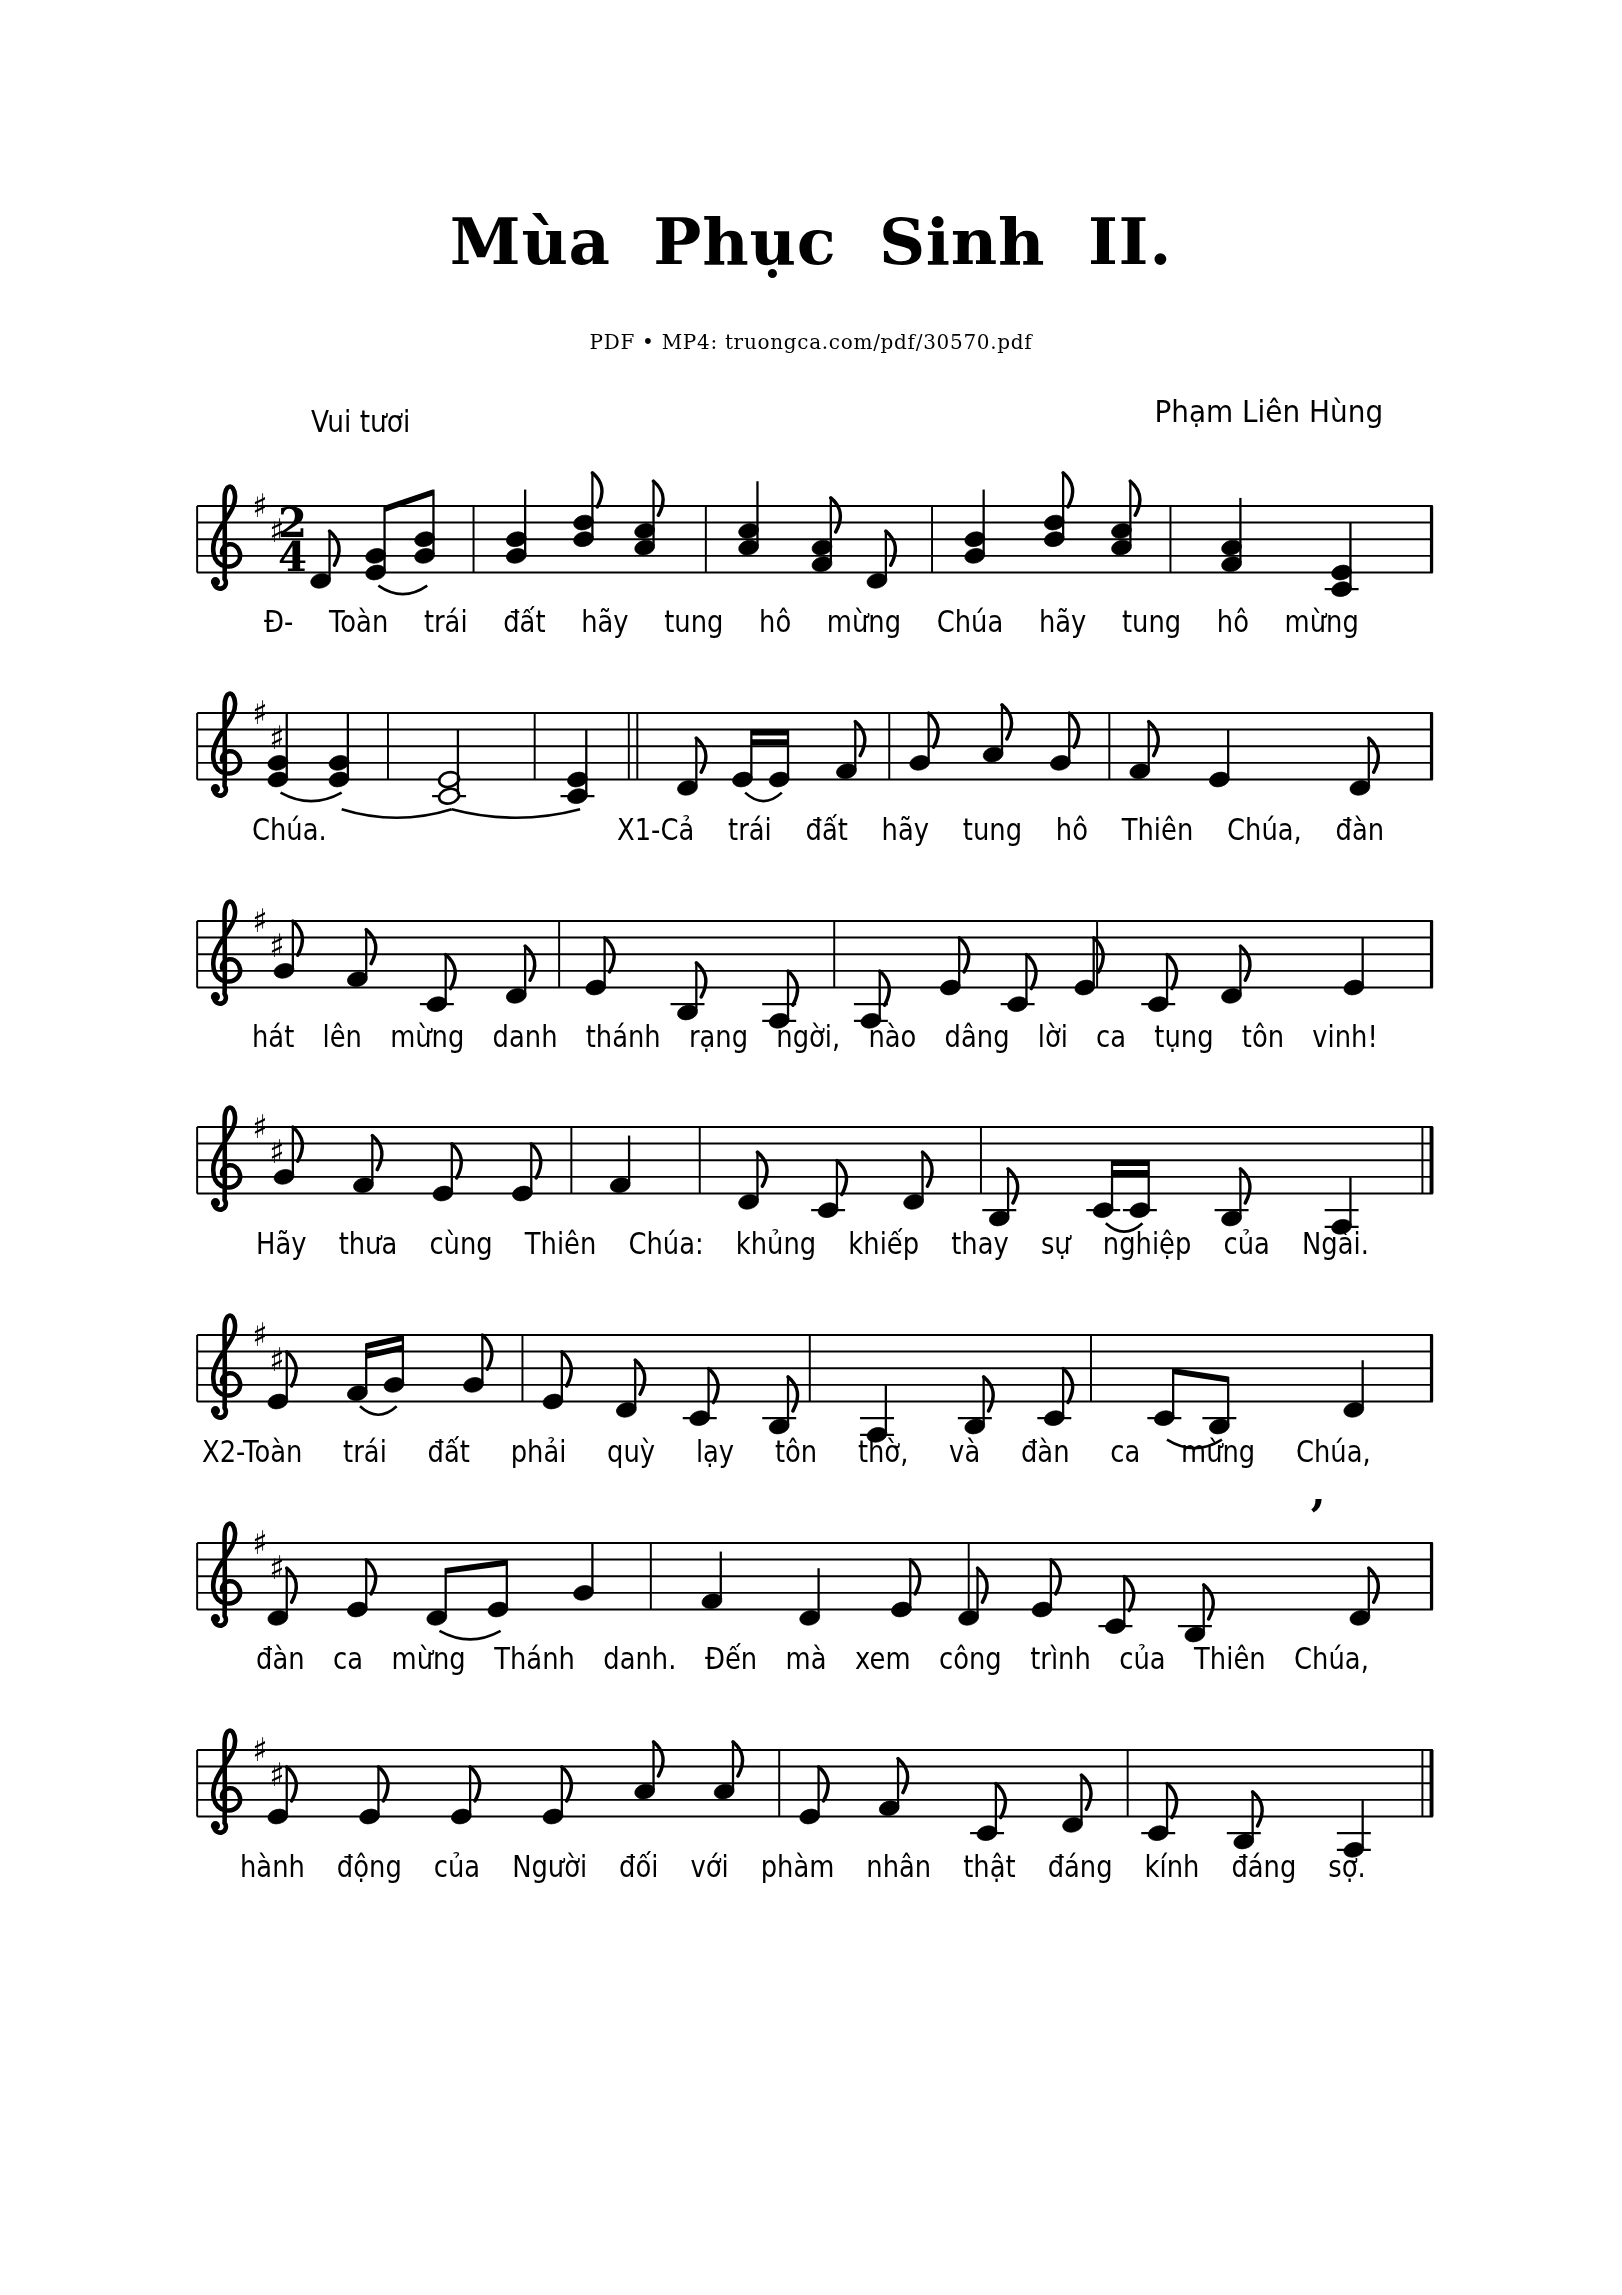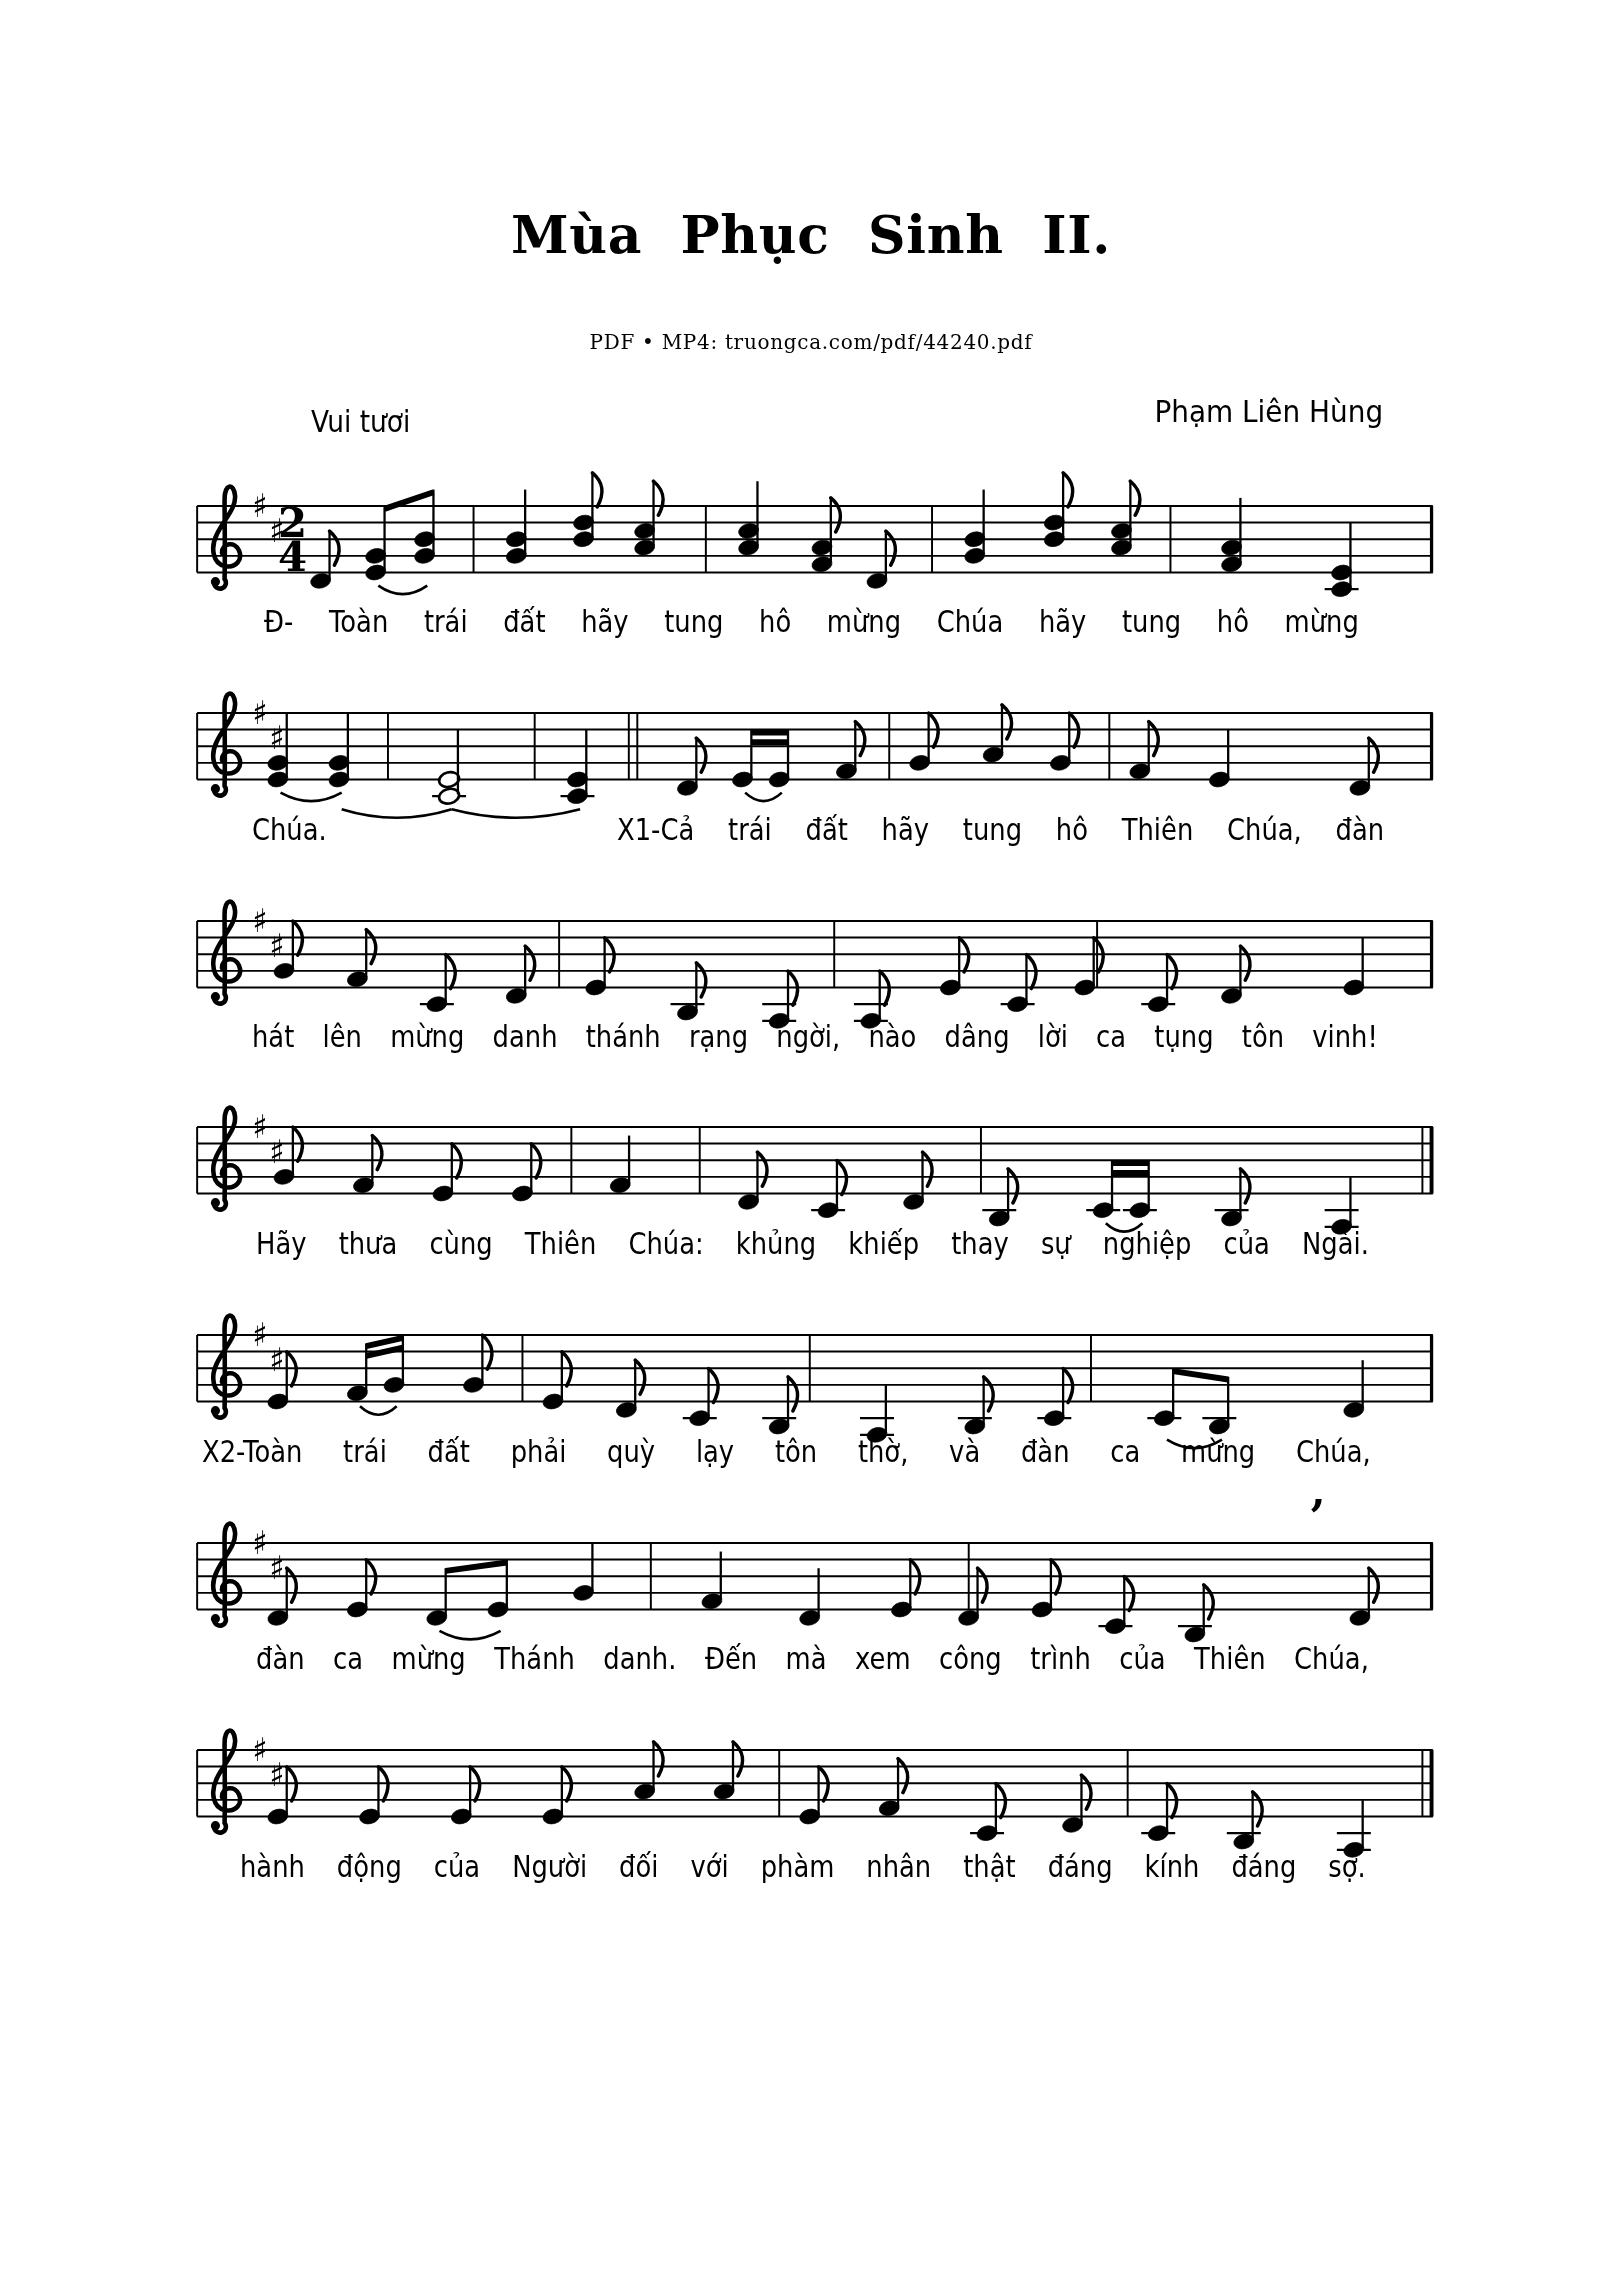--- a/index.html
+++ b/index.html
@@ -3,21 +3,21 @@
 <meta charset="utf-8">
 <style>
   html,body{margin:0;padding:0;}
   body{
     width:1622px;height:2295px;position:relative;background:#ffffff;
     font-family:"DejaVu Sans","Liberation Sans",sans-serif;color:#000;
   }
   .title{
     position:absolute;top:204px;left:0;right:0;text-align:center;
     font-family:"DejaVu Serif","Liberation Serif",serif;
-    font-weight:bold;font-size:52px;word-spacing:19.6px;letter-spacing:0.7px;
+    font-weight:bold;font-size:64px;word-spacing:19.6px;letter-spacing:0.7px;
   }
   .subtitle{
     position:absolute;top:330px;left:0;right:0;text-align:center;
     font-family:"DejaVu Serif","Liberation Serif",serif;
     font-size:20px;letter-spacing:0.7px;
   }
   .tempo{
     position:absolute;left:311px;top:404px;
     font-size:30px;transform:scaleX(.88);transform-origin:left top;
   }
@@ -30,21 +30,21 @@
     transform:scaleX(.86);transform-origin:left top;
   }
   .lyric.justified{white-space:normal;text-align-last:justify;}
   svg.system{position:absolute;pointer-events:none;}
   svg text{fill:#000;}
 </style>
 </head>
 <body>
 
 <div class="title">Mùa Phục Sinh II.</div>
-<div class="subtitle">PDF • MP4: truongca.com/pdf/44240.pdf</div>
+<div class="subtitle">PDF • MP4: truongca.com/pdf/30570.pdf</div>
 <div class="tempo">Vui tươi</div>
 <div class="composer">Phạm Liên Hùng</div>
 <div id="score">
     <svg class="system" width="1254" height="209" viewBox="0 0 1916 320" style="left: 188px; top: 421px;">
       <line x1="12" y1="130" x2="1904" y2="130" stroke="#000" stroke-width="3"></line>
       <line x1="12" y1="155.5" x2="1904" y2="155.5" stroke="#000" stroke-width="3"></line>
       <line x1="12" y1="181" x2="1904" y2="181" stroke="#000" stroke-width="3"></line>
       <line x1="12" y1="206.5" x2="1904" y2="206.5" stroke="#000" stroke-width="3"></line>
       <line x1="12" y1="232" x2="1904" y2="232" stroke="#000" stroke-width="3"></line>
       <line x1="12" y1="130" x2="12" y2="232" stroke="#000" stroke-width="3"></line>

